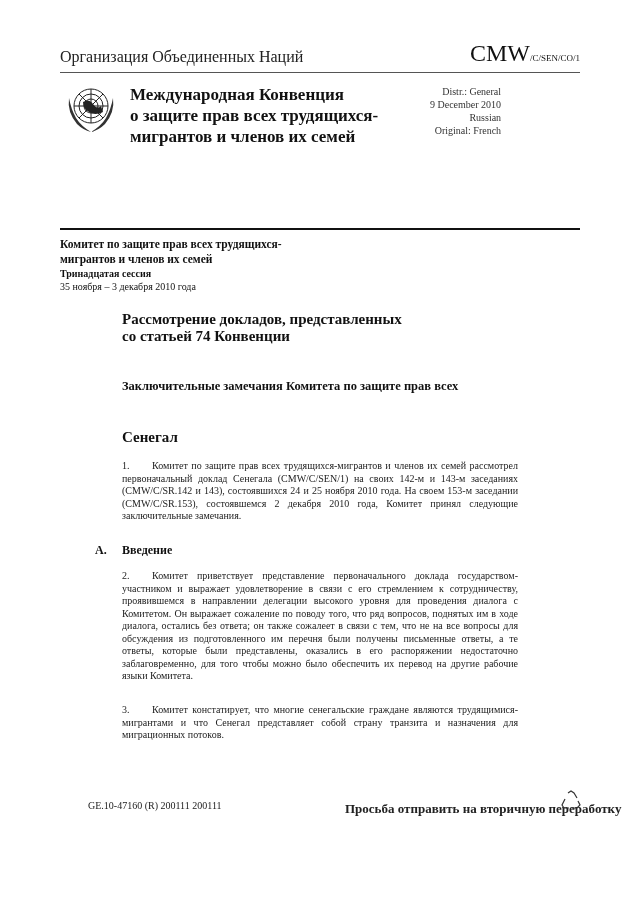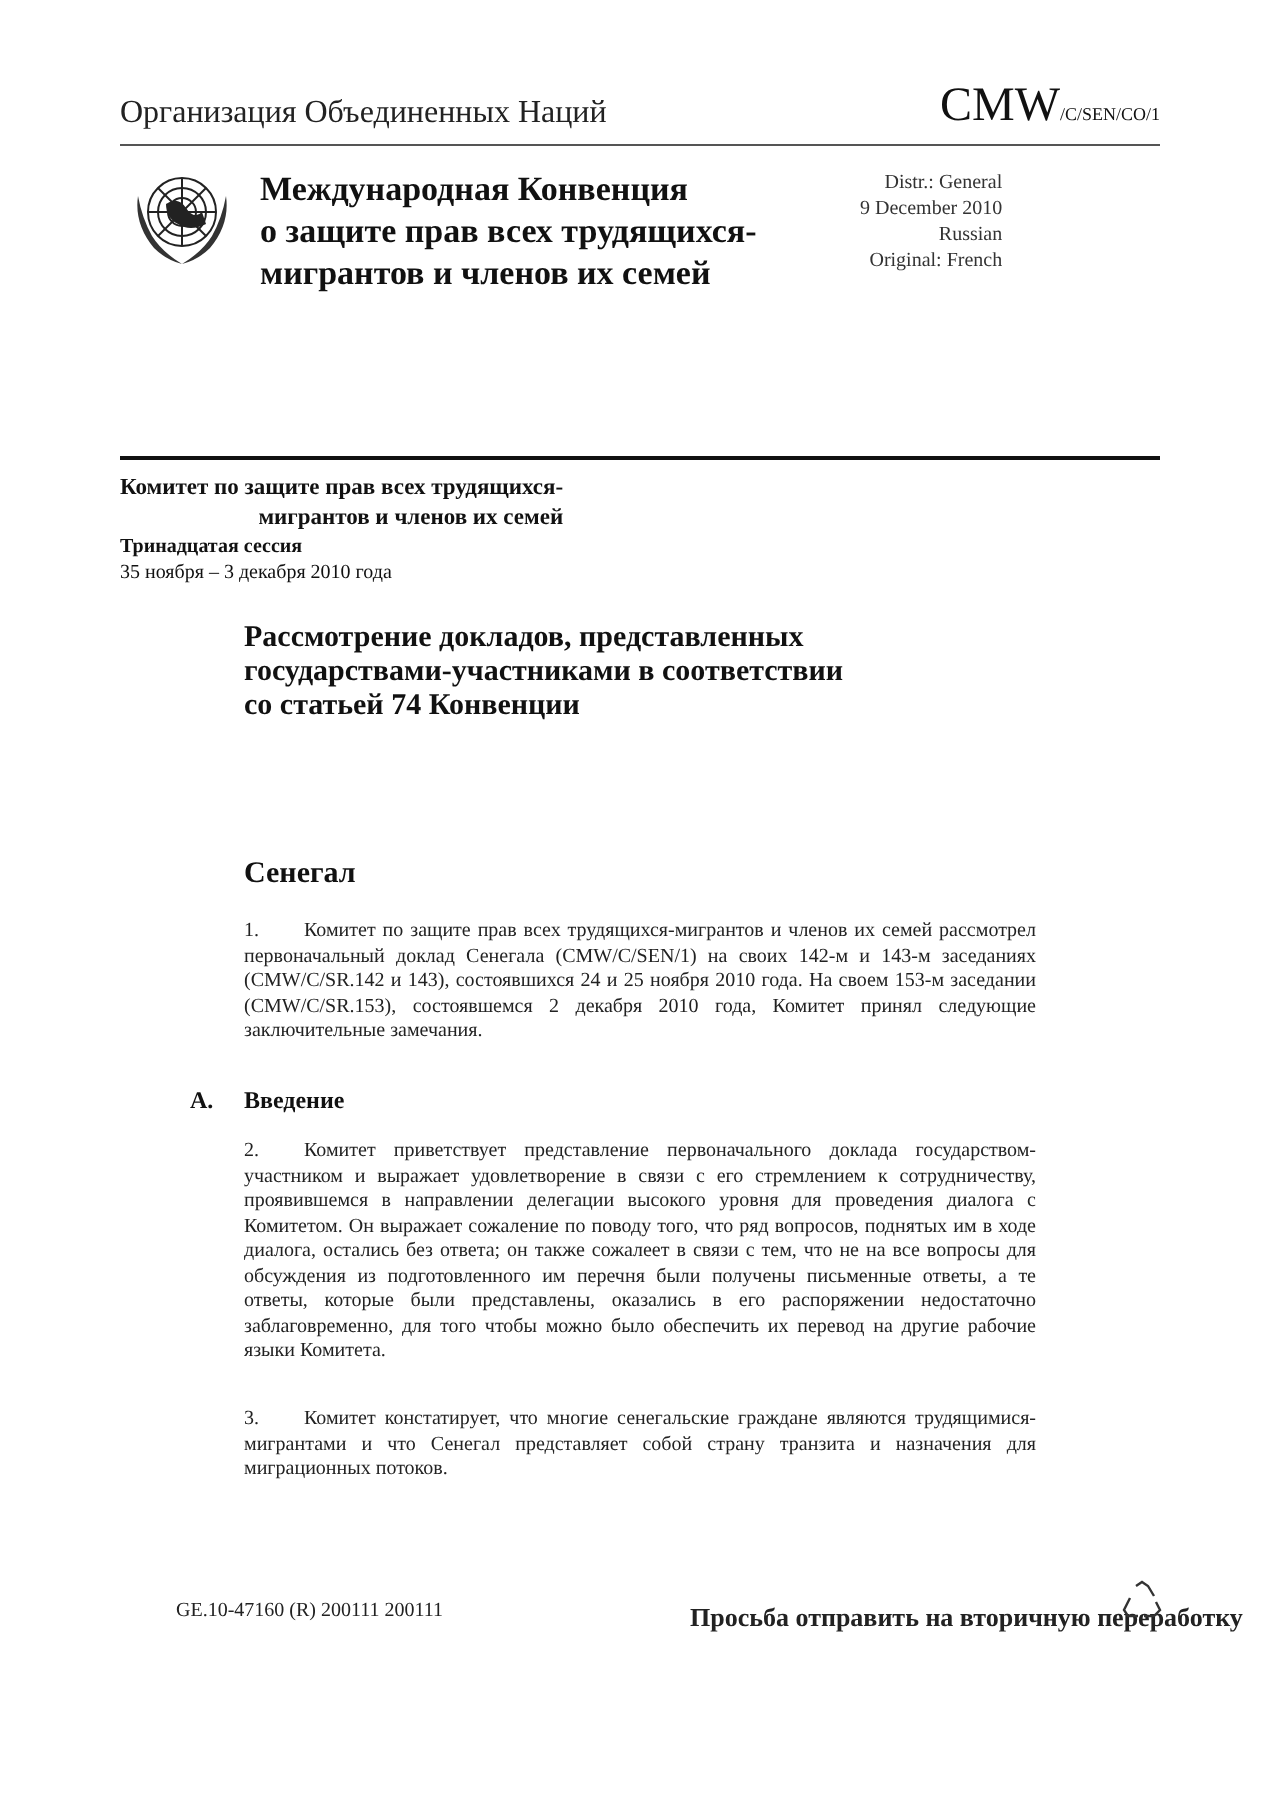--- a/index.html
+++ b/index.html
@@ -6,21 +6,21 @@
   body { width:640px; height:905px; position:relative; overflow:hidden; font-family:"Liberation Serif","DejaVu Serif",serif; color:#111; }
   .abs { position:absolute; }
   .org { left:60px; top:48px; font-size:16px; color:#222; }
   .symbol { right:60px; top:40px; font-size:24px; color:#111; white-space:nowrap; }
   .symbol small { font-size:9px; }
   .rule-top { left:60px; top:72px; width:520px; height:1px; background:#555; }
   .emblem { left:63px; top:80px; width:56px; height:56px; }
   .conv-title { left:130px; top:84px; font-size:17px; font-weight:bold; line-height:21px; }
   .distr { left:430px; top:85px; font-size:10px; line-height:13px; color:#333;text-align:right; }
   .rule-thick { left:60px; top:228px; width:520px; height:2px; background:#111; }
-  .committee { left:60px; top:237px; font-size:11.5px; font-weight:bold; line-height:15px;text-align:right; }
+  .committee { left:60px; top:237px; font-size:11.5px; font-weight:bold; line-height:15px; }
   .session { left:60px; top:267px; font-size:10px; font-weight:bold; line-height:13px; }
   .dates { left:60px; top:280px; font-size:10px; line-height:13px; }
   .h1 { left:122px; top:311px; font-size:15px; font-weight:bold; line-height:17px; }
   .h2 { left:122px; top:379px; font-size:12.5px; font-weight:bold; line-height:15px; }
   .h3 { left:122px; top:429px; font-size:15px; font-weight:bold; }
   .para { left:122px; width:396px; font-size:10px; line-height:12.5px; text-align:justify; color:#222; }
   .para .num { display:inline-block; width:30px; }
   .sec-a-letter { left:95px; top:543px; font-size:12px; font-weight:bold; }
   .sec-a-title { left:122px; top:543px; font-size:12px; font-weight:bold; }
   .footer-code { left:60px; top:800px; font-size:10px; color:#222;margin-left:28px; }
@@ -68,24 +68,24 @@
 
 <div class="abs committee">
   <div>Комитет по защите прав всех трудящихся-</div>
   <div>мигрантов и членов их семей</div>
 </div>
 <div class="abs session">Тринадцатая сессия</div>
 <div class="abs dates">35 ноября – 3 декабря 2010 года</div>
 
 <div class="abs h1">
   <div>Рассмотрение докладов, представленных</div>
-  <div>государствами-участниками в соответствии</div>
   <div>со статьей 74 Конвенции</div>
 </div>
 <div class="abs h2">
+  <div>Заключительные замечания Комитета по защите прав всех</div>
 </div>
 <div class="abs h3">Сенегал</div>
 
 <div class="abs para" style="top:460px;"><span class="num" style="margin-left:0;">1.</span><span>Комитет по защите прав всех трудящихся-мигрантов и членов их семей рассмотрел первоначальный доклад Сенегала (CMW/C/SEN/1) на своих 142-м и 143-м заседаниях (CMW/C/SR.142 и 143), состоявшихся 24 и 25 ноября 2010 года. На своем 153-м заседании (CMW/C/SR.153), состоявшемся 2 декабря 2010 года, Комитет принял следующие заключительные замечания.</span></div>
 
 <div class="abs sec-a-letter">A.</div>
 <div class="abs sec-a-title">Введение</div>
 
 <div class="abs para" style="top:570px;"><span class="num">2.</span><span>Комитет приветствует представление первоначального доклада государством-участником и выражает удовлетворение в связи с его стремлением к сотрудничеству, проявившемся в направлении делегации высокого уровня для проведения диалога с Комитетом. Он выражает сожаление по поводу того, что ряд вопросов, поднятых им в ходе диалога, остались без ответа; он также сожалеет в связи с тем, что не на все вопросы для обсуждения из подготовленного им перечня были получены письменные ответы, а те ответы, которые были представлены, оказались в его распоряжении недостаточно заблаговременно, для того чтобы можно было обеспечить их перевод на другие рабочие языки Комитета.</span></div>
 

